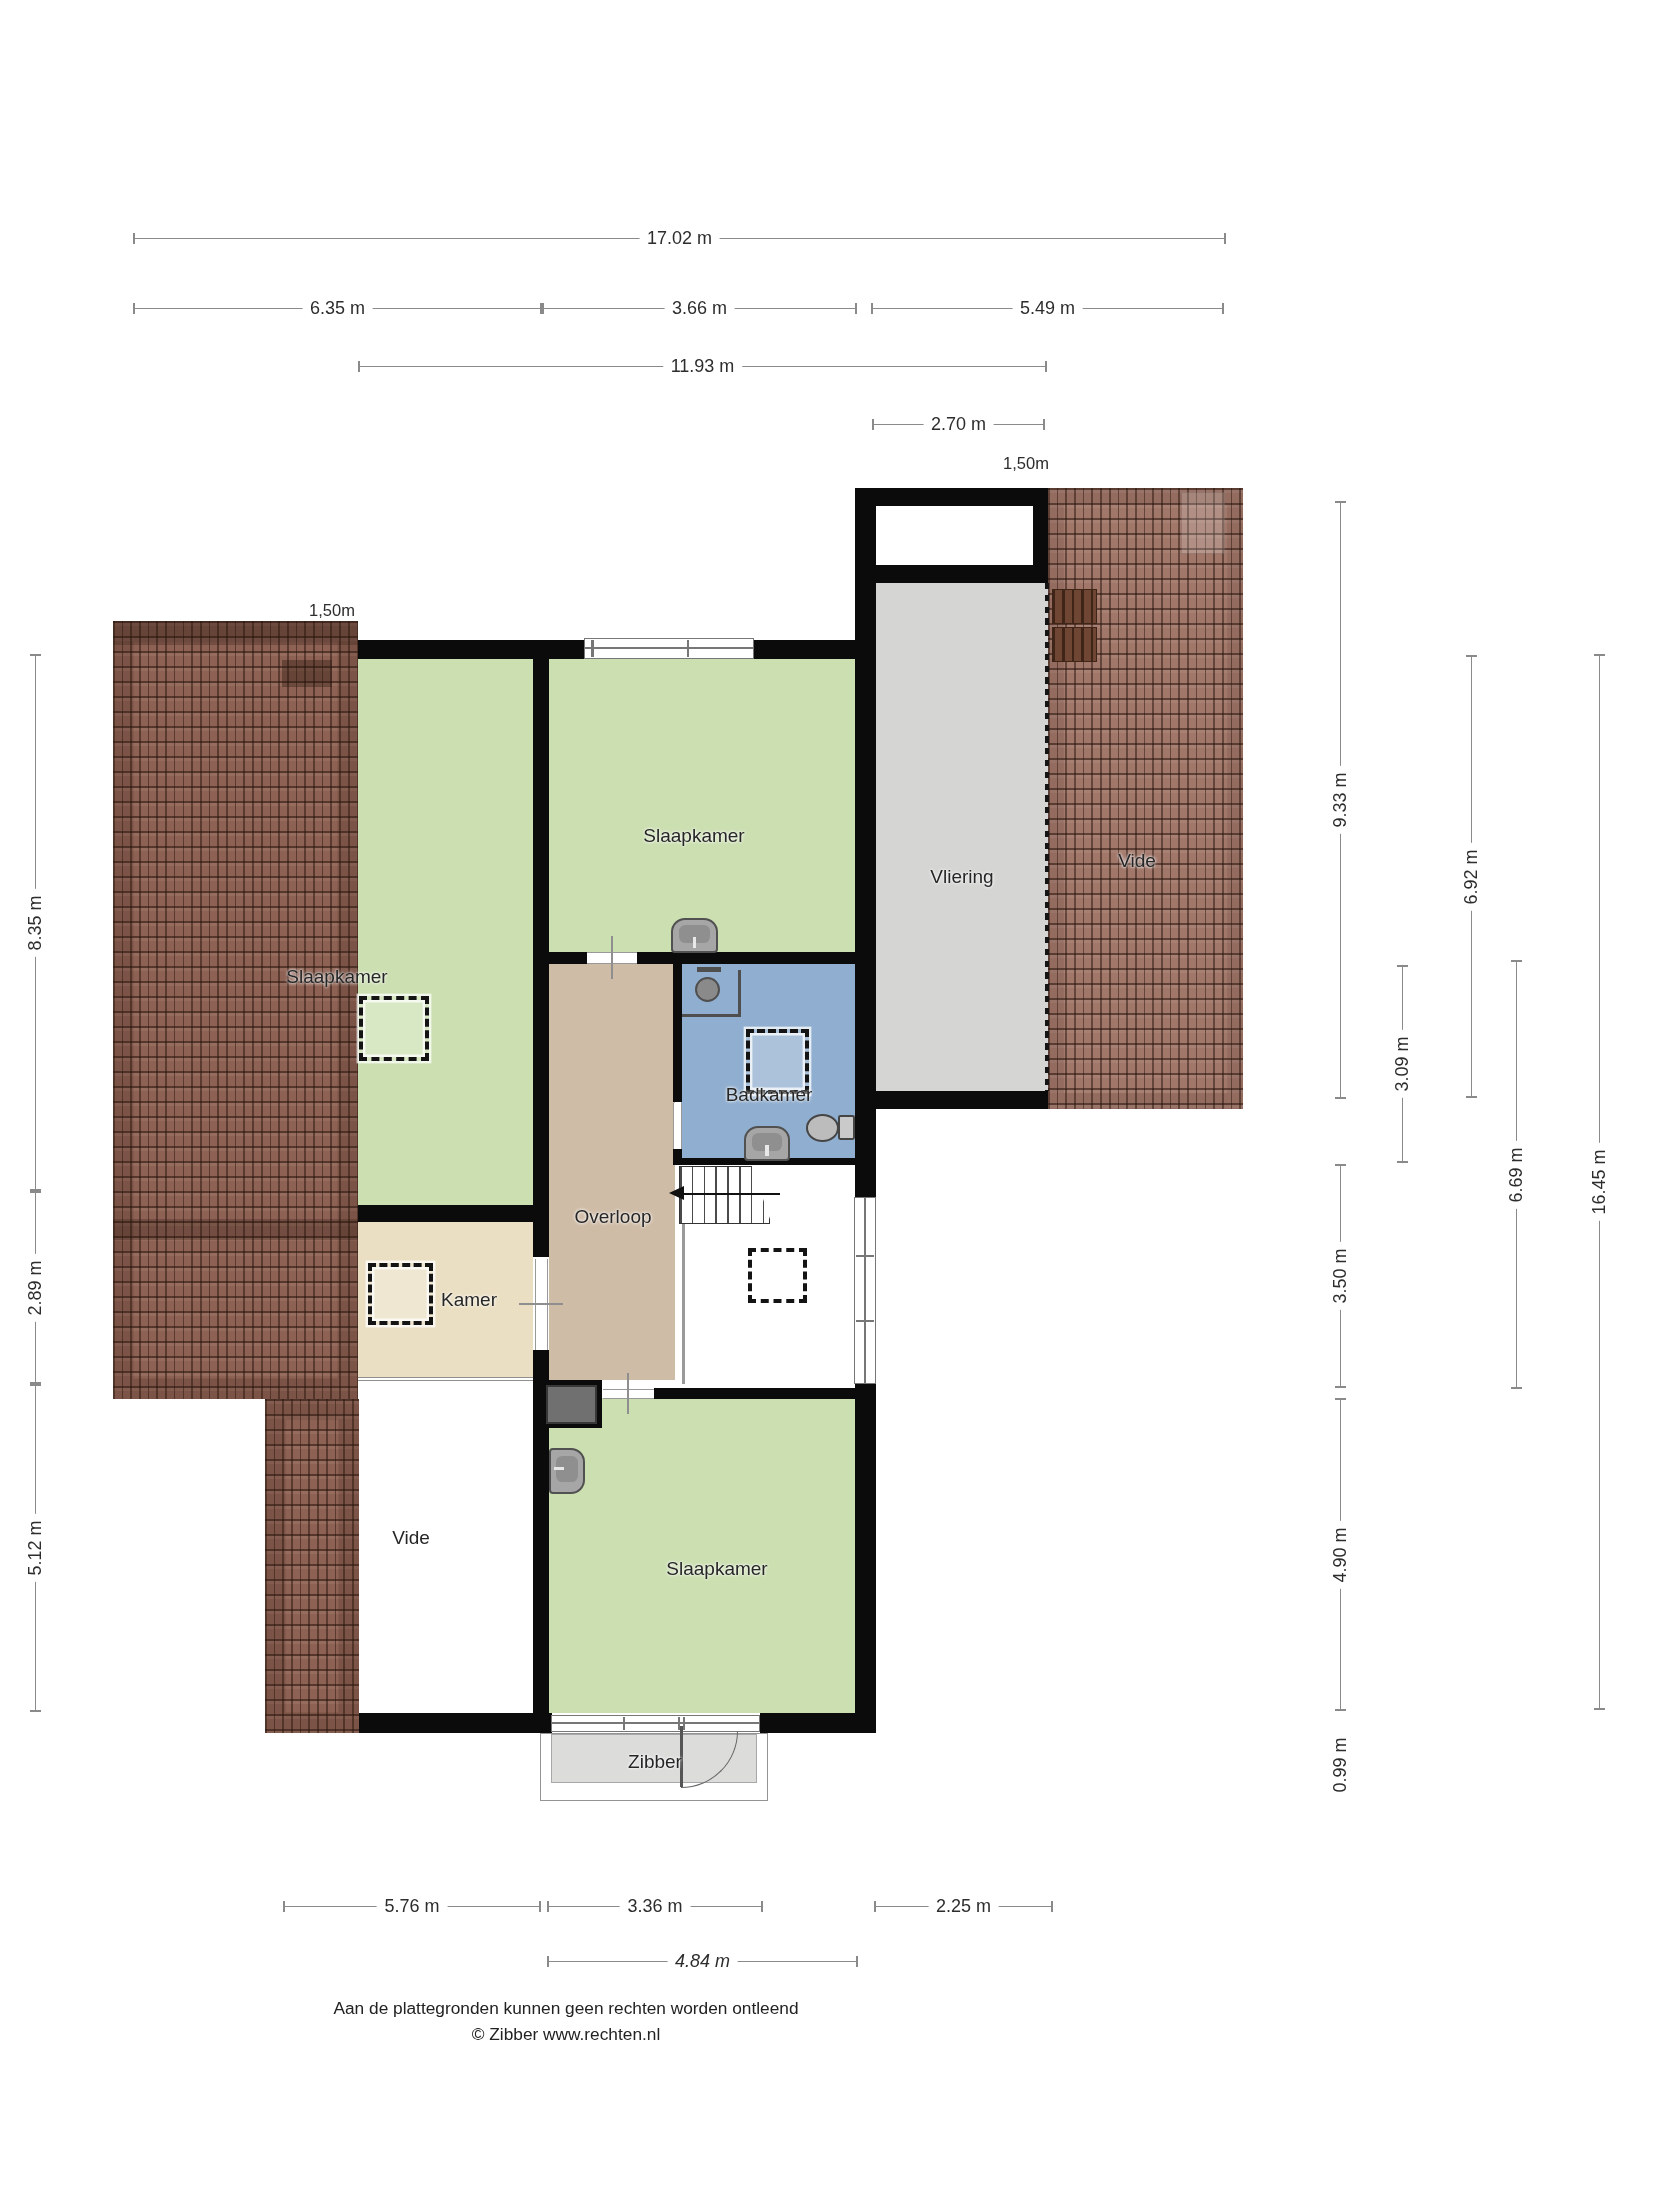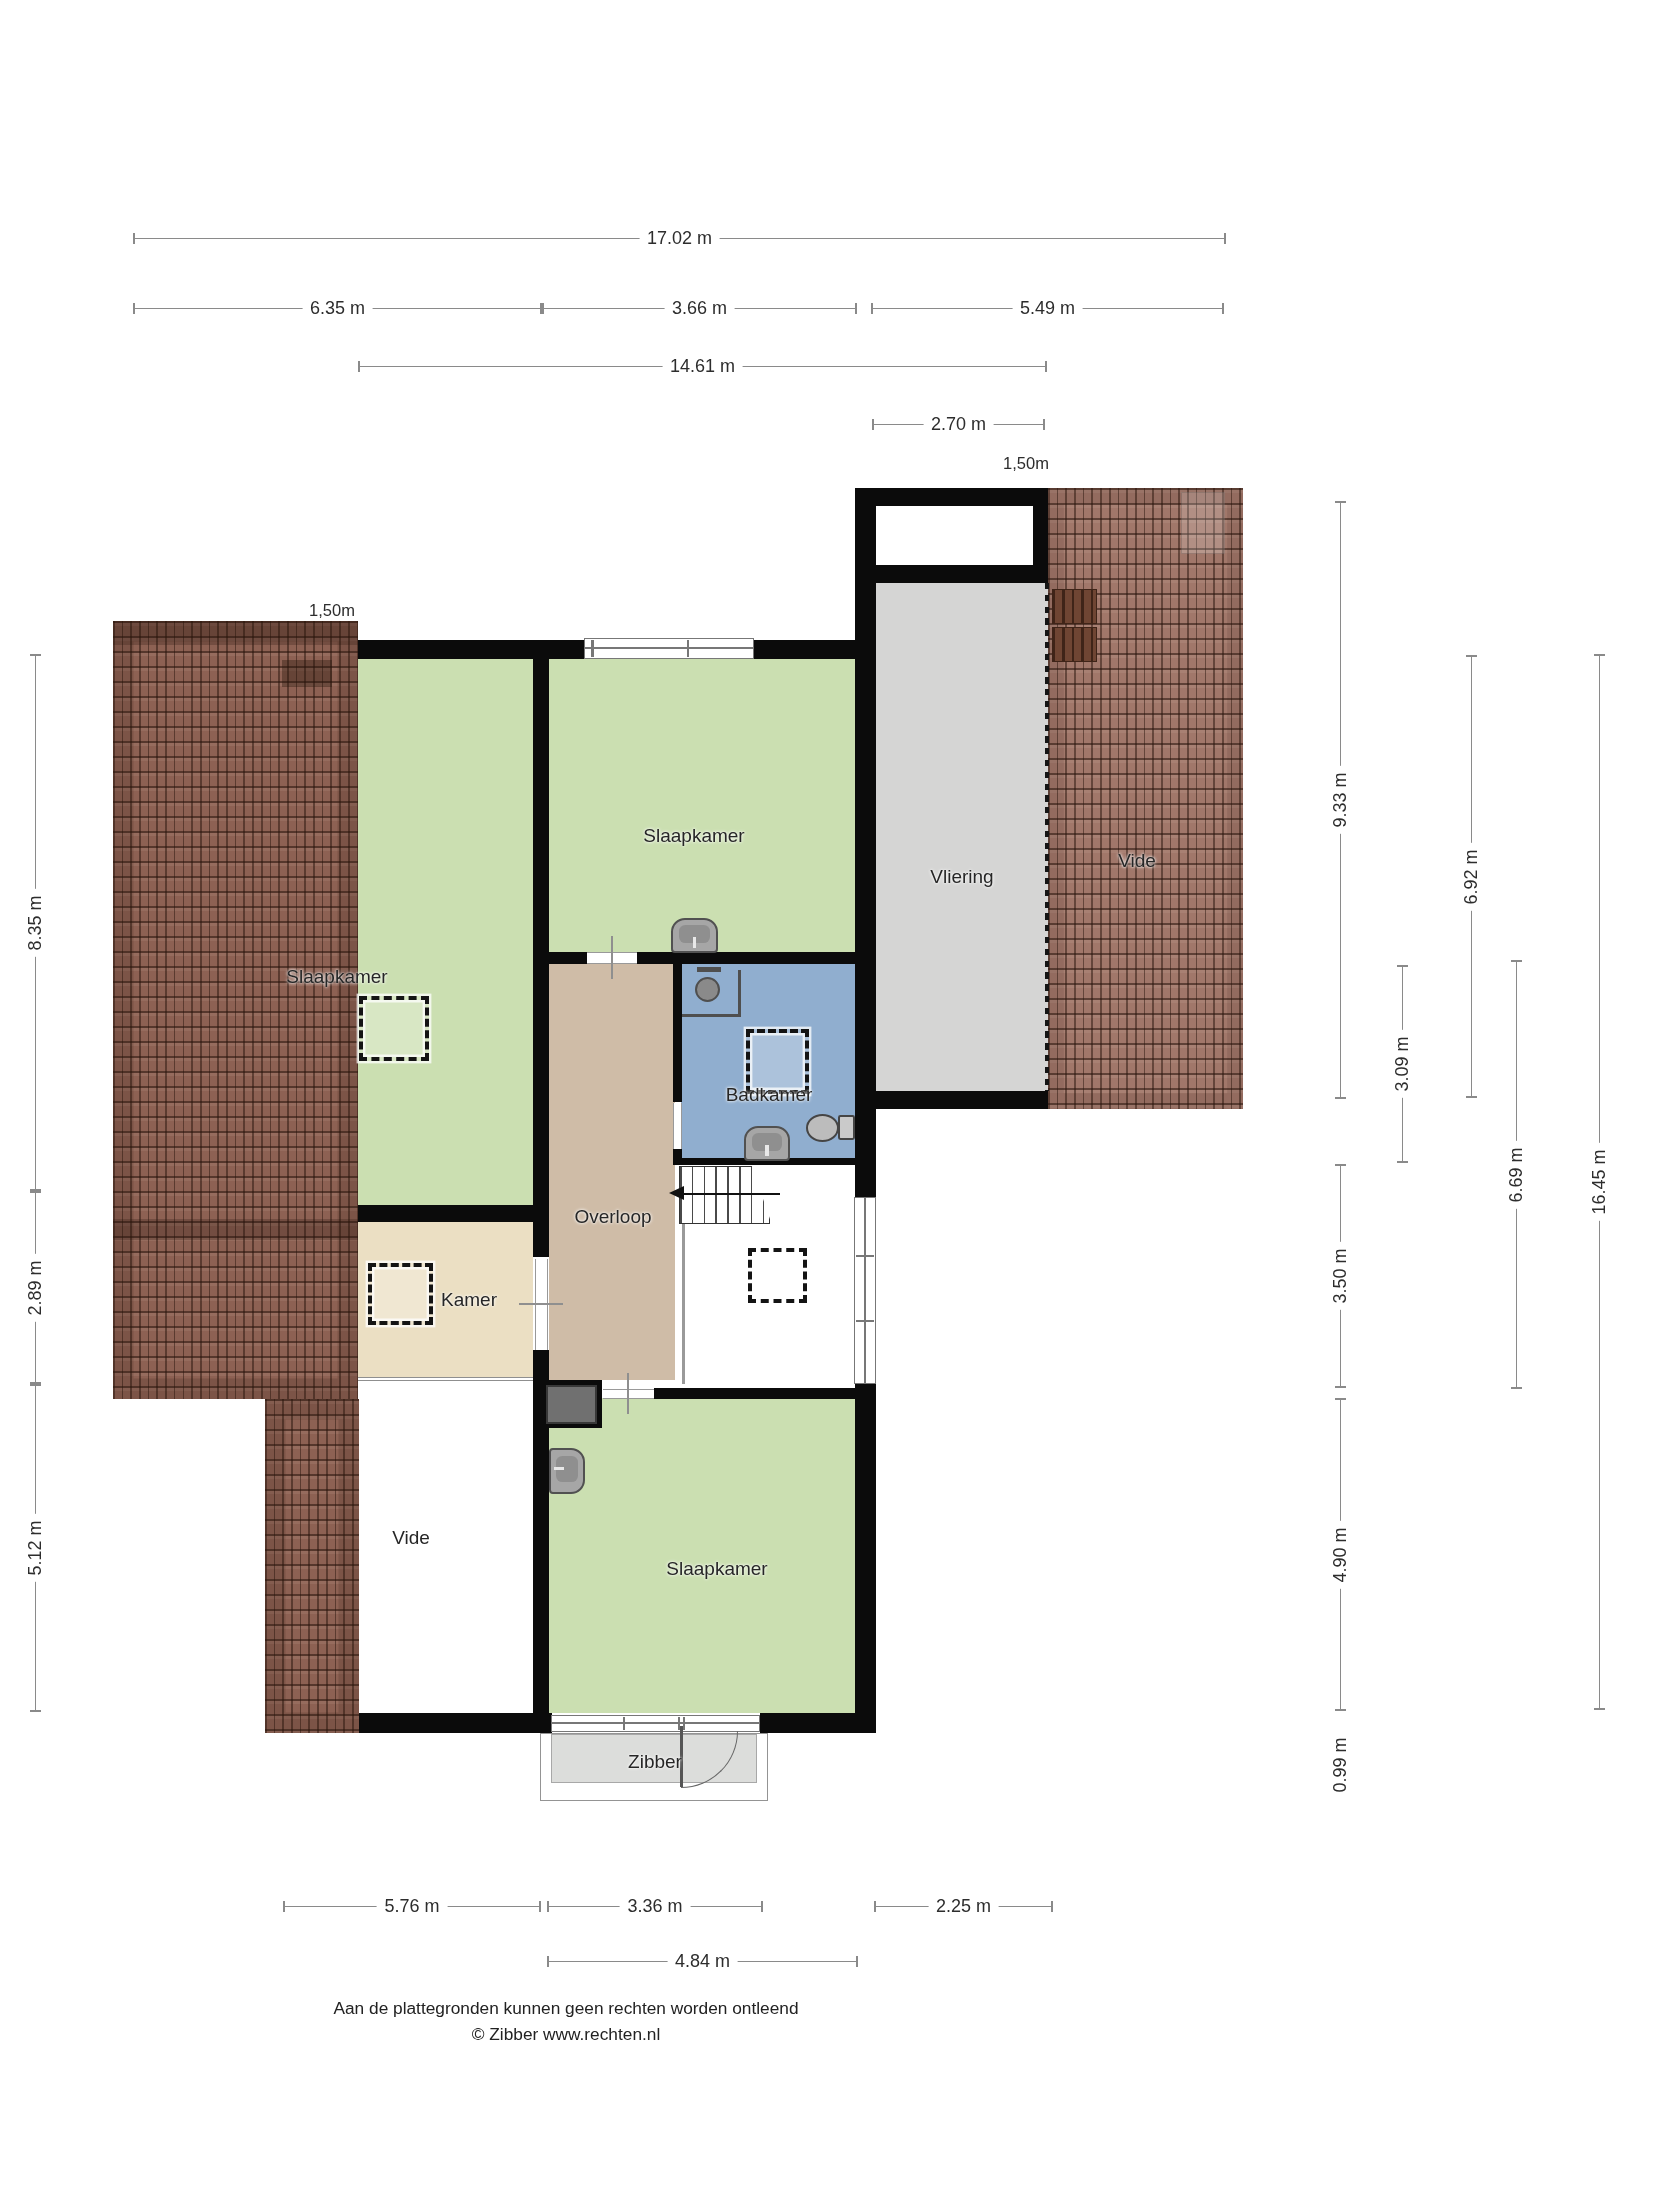--- a/index.html
+++ b/index.html
@@ -194,21 +194,21 @@
     <div class="dim" style="left: 871px; top: 302px; width: 353px; height: 12.6px;">
       <div class="line-h"></div>
       <div class="tick-h" style="left:0"></div>
       <div class="tick-h" style="right:0"></div>
       <span class="dlabel">5.49 m</span>
     </div>
     <div class="dim" style="left: 358px; top: 360px; width: 689px; height: 12.6px;">
       <div class="line-h"></div>
       <div class="tick-h" style="left:0"></div>
       <div class="tick-h" style="right:0"></div>
-      <span class="dlabel">14.61 m</span>
+      <span class="dlabel">11.93 m</span>
     </div>
     <div class="dim" style="left: 872px; top: 418px; width: 173px; height: 12.6px;">
       <div class="line-h"></div>
       <div class="tick-h" style="left:0"></div>
       <div class="tick-h" style="right:0"></div>
       <span class="dlabel">2.70 m</span>
     </div>
     <div class="dim" style="left: 283px; top: 1900px; width: 258px; height: 12.6px;">
       <div class="line-h"></div>
       <div class="tick-h" style="left:0"></div>
@@ -220,21 +220,21 @@
       <div class="tick-h" style="left:0"></div>
       <div class="tick-h" style="right:0"></div>
       <span class="dlabel">3.36 m</span>
     </div>
     <div class="dim" style="left: 874px; top: 1900px; width: 179px; height: 12.6px;">
       <div class="line-h"></div>
       <div class="tick-h" style="left:0"></div>
       <div class="tick-h" style="right:0"></div>
       <span class="dlabel">2.25 m</span>
     </div>
-    <div class="dim" style="left: 547px; top: 1955px; width: 311px; height: 12.6px;">
+    <div class="dim" style="left: 547px; top: 1955px; width: 311px; height: 12.6px; font-style: italic;">
       <div class="line-h"></div>
       <div class="tick-h" style="left:0"></div>
       <div class="tick-h" style="right:0"></div>
       <span class="dlabel">4.84 m</span>
     </div>
     <div class="dim" style="left: 29px; top: 654px; width: 12.6px; height: 537px;">
       <div class="line-v"></div>
       <div class="tick-v" style="top:0"></div>
       <div class="tick-v" style="bottom:0"></div>
       <span class="dlabel rot">8.35 m</span>

